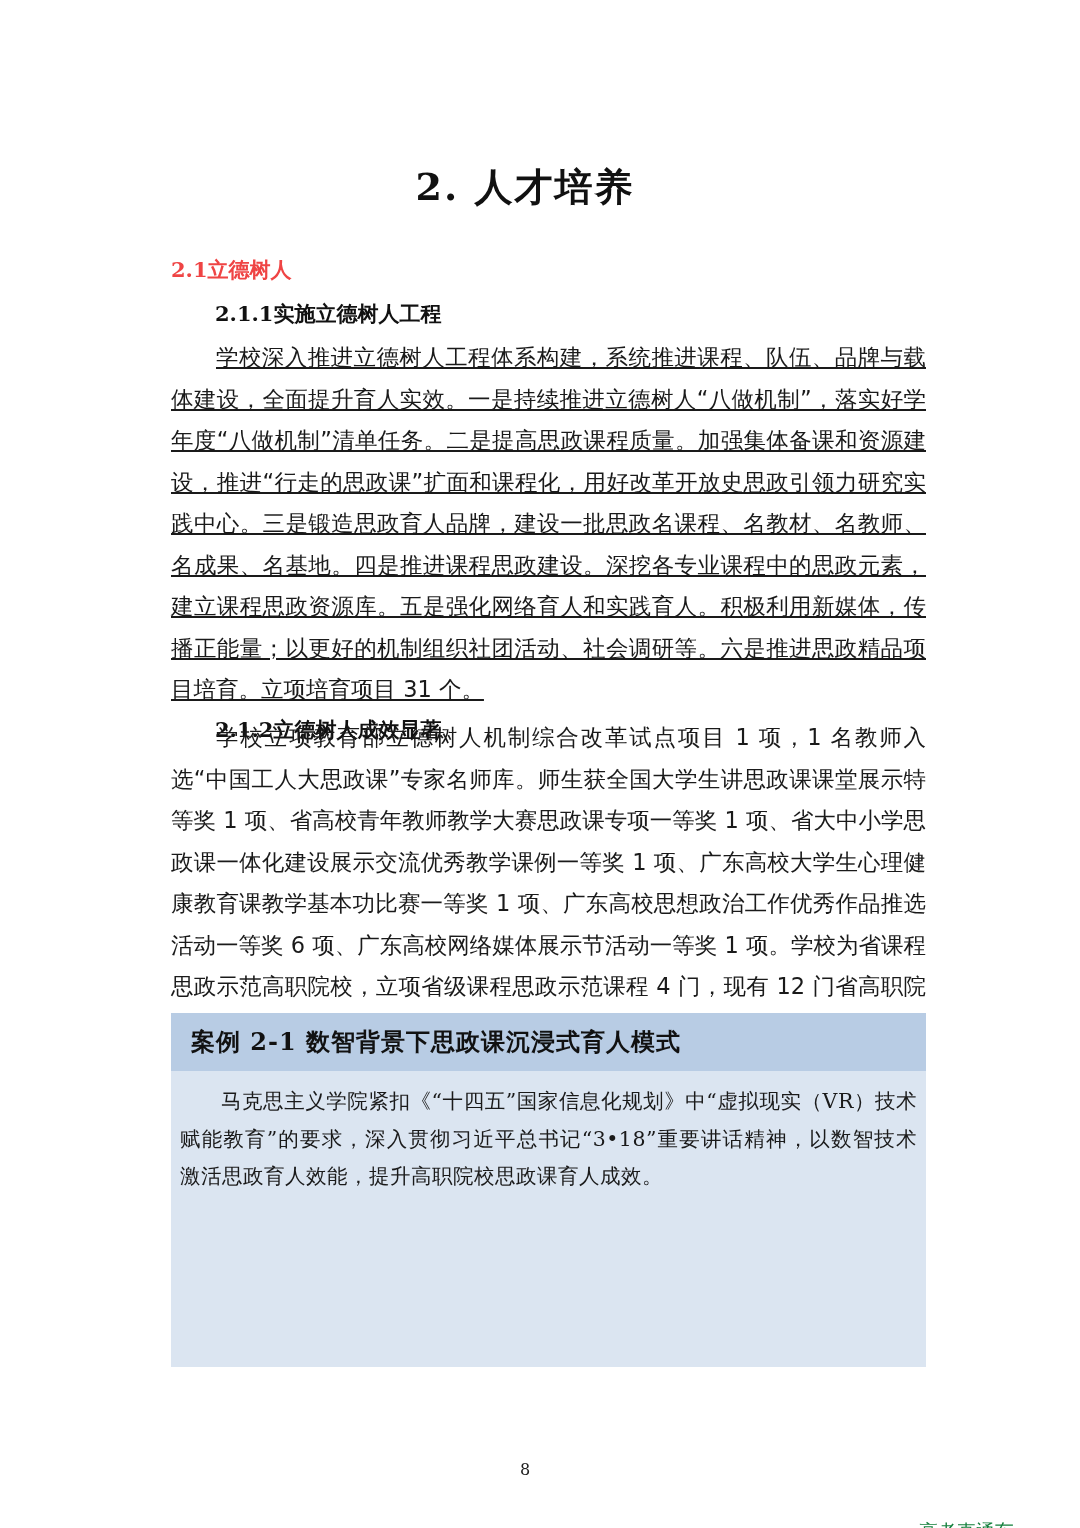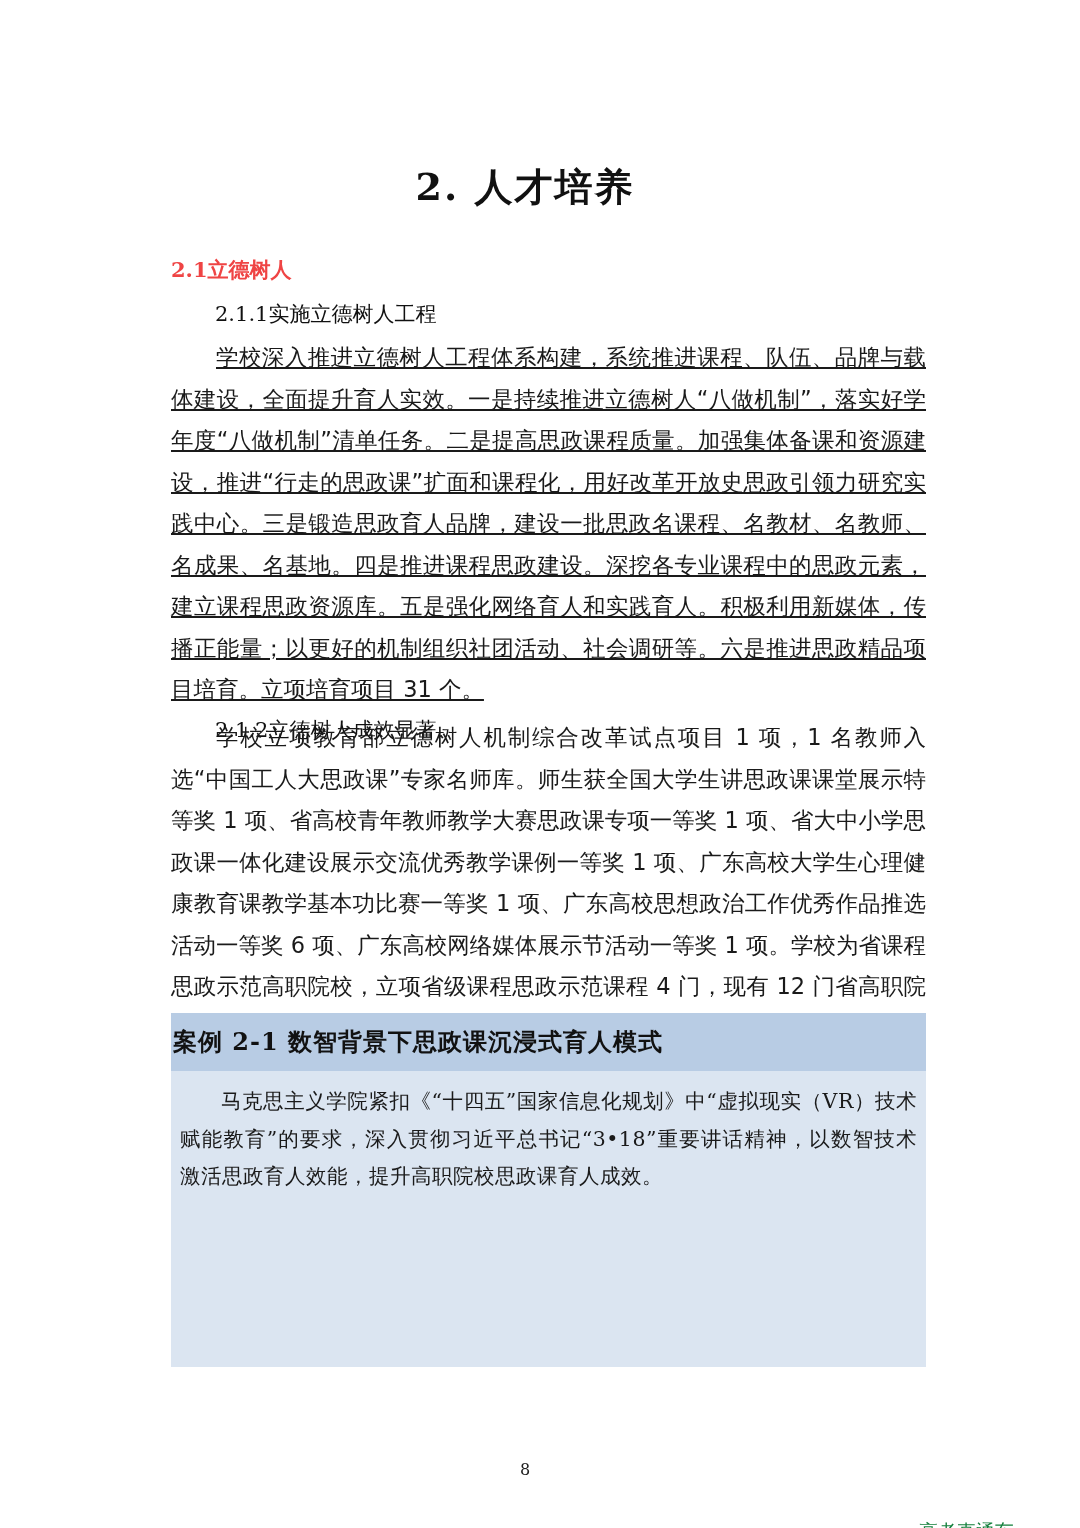--- a/index.html
+++ b/index.html
@@ -16,37 +16,37 @@
       text-align: center;
       font-size: 38px; font-weight: bold; letter-spacing: 2px;
       color: #111;
     }
     .h2 {
       position: absolute; left: 163px; top: 256px;
       font-size: 21px; font-weight: bold; color: #ef4444;
     }
     .h3 {
       position: absolute; left: 207px;
-      font-size: 21px; font-weight: normal; color: #111;
+      font-size: 21px; font-weight: bold; color: #111;
     }
     .para {
       position: absolute; left: 163px; width: 755px;
       font-family: "DejaVu Sans", "Liberation Sans", sans-serif;
       font-size: 22.5px; line-height: 41.5px;
       text-align: justify; text-indent: 2em;
       color: #1a1a1a;
     }
     .case-box {
       position: absolute; left: 163px; top: 1013px; width: 755px; height: 354px;
       background: #dbe5f1;
     }
     .case-header {
       height: 58px; background: #b8cce4;
       font-size: 24px; font-weight: bold; color: #111;
-      padding-left: 2px; line-height: 58px; letter-spacing: 1px;
+      padding-left: 20px; line-height: 58px; letter-spacing: 1px;
     }
     .case-para {
       font-family: "DejaVu Serif", "Liberation Serif", serif;
       font-size: 20.5px; line-height: 37.5px;
       text-align: justify; text-indent: 2em;
       padding: 0 9px; color: #1a1a1a; letter-spacing: 0.5px;
     }
     .case-para.first { margin-top: 12px; }
     .case-para.second { margin-top: 12px; }
     .page-number {

